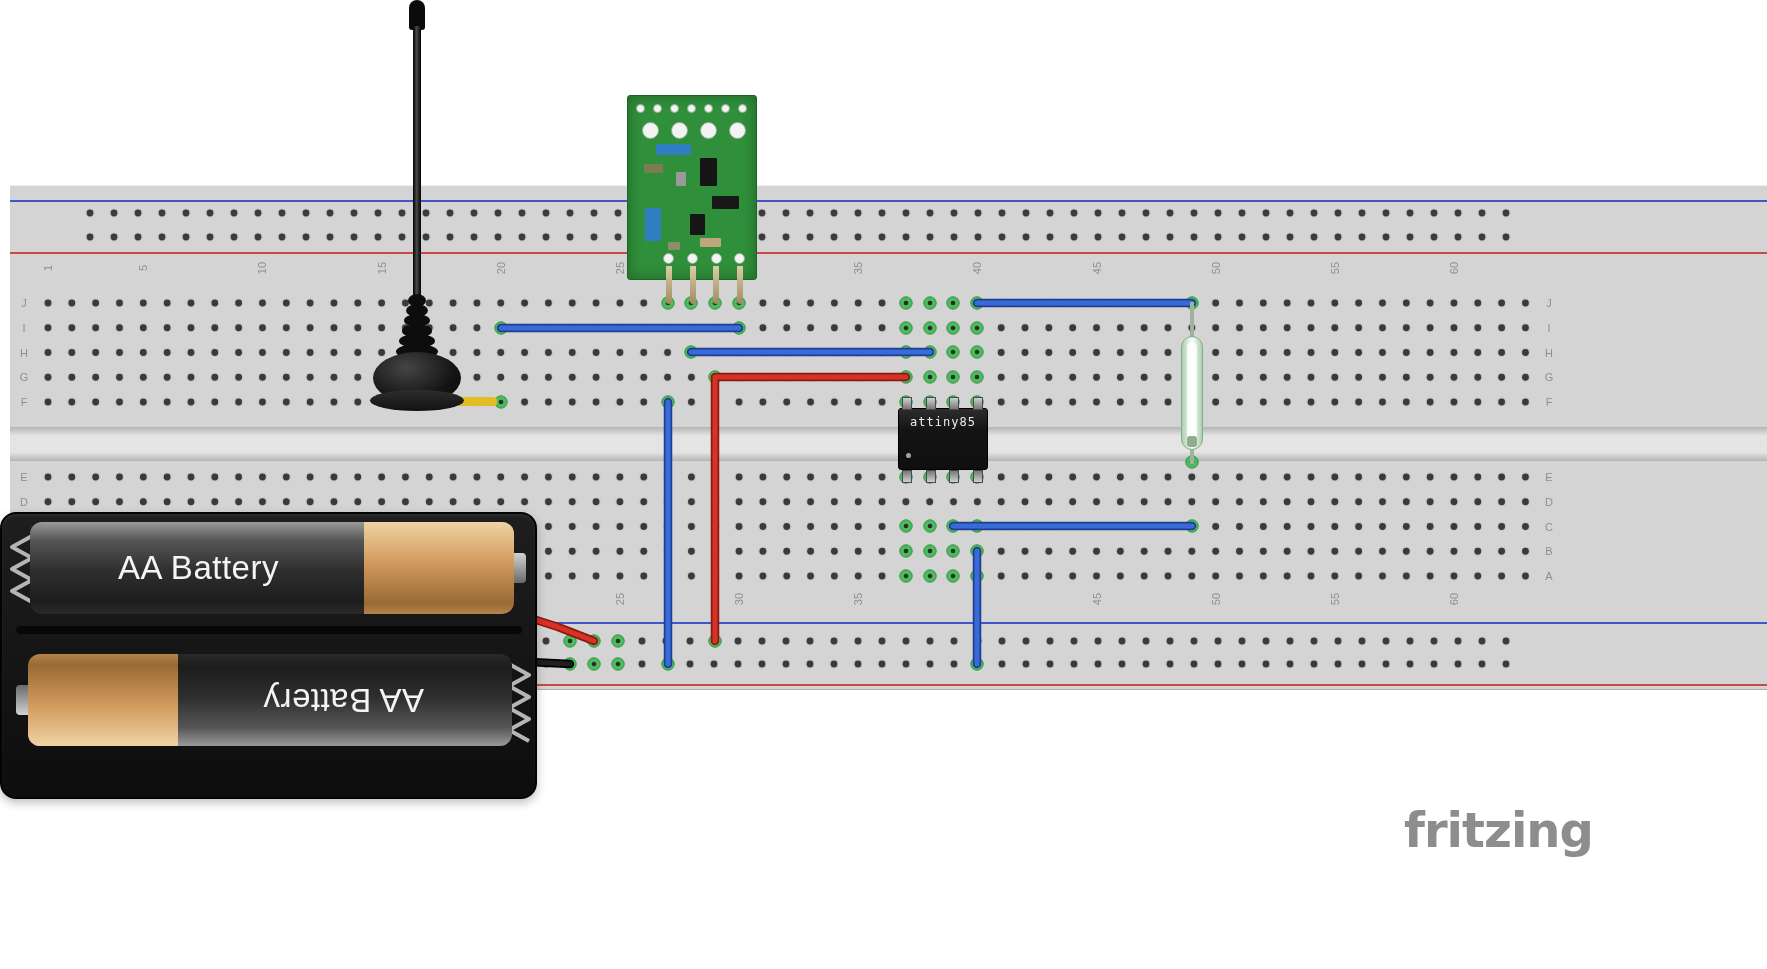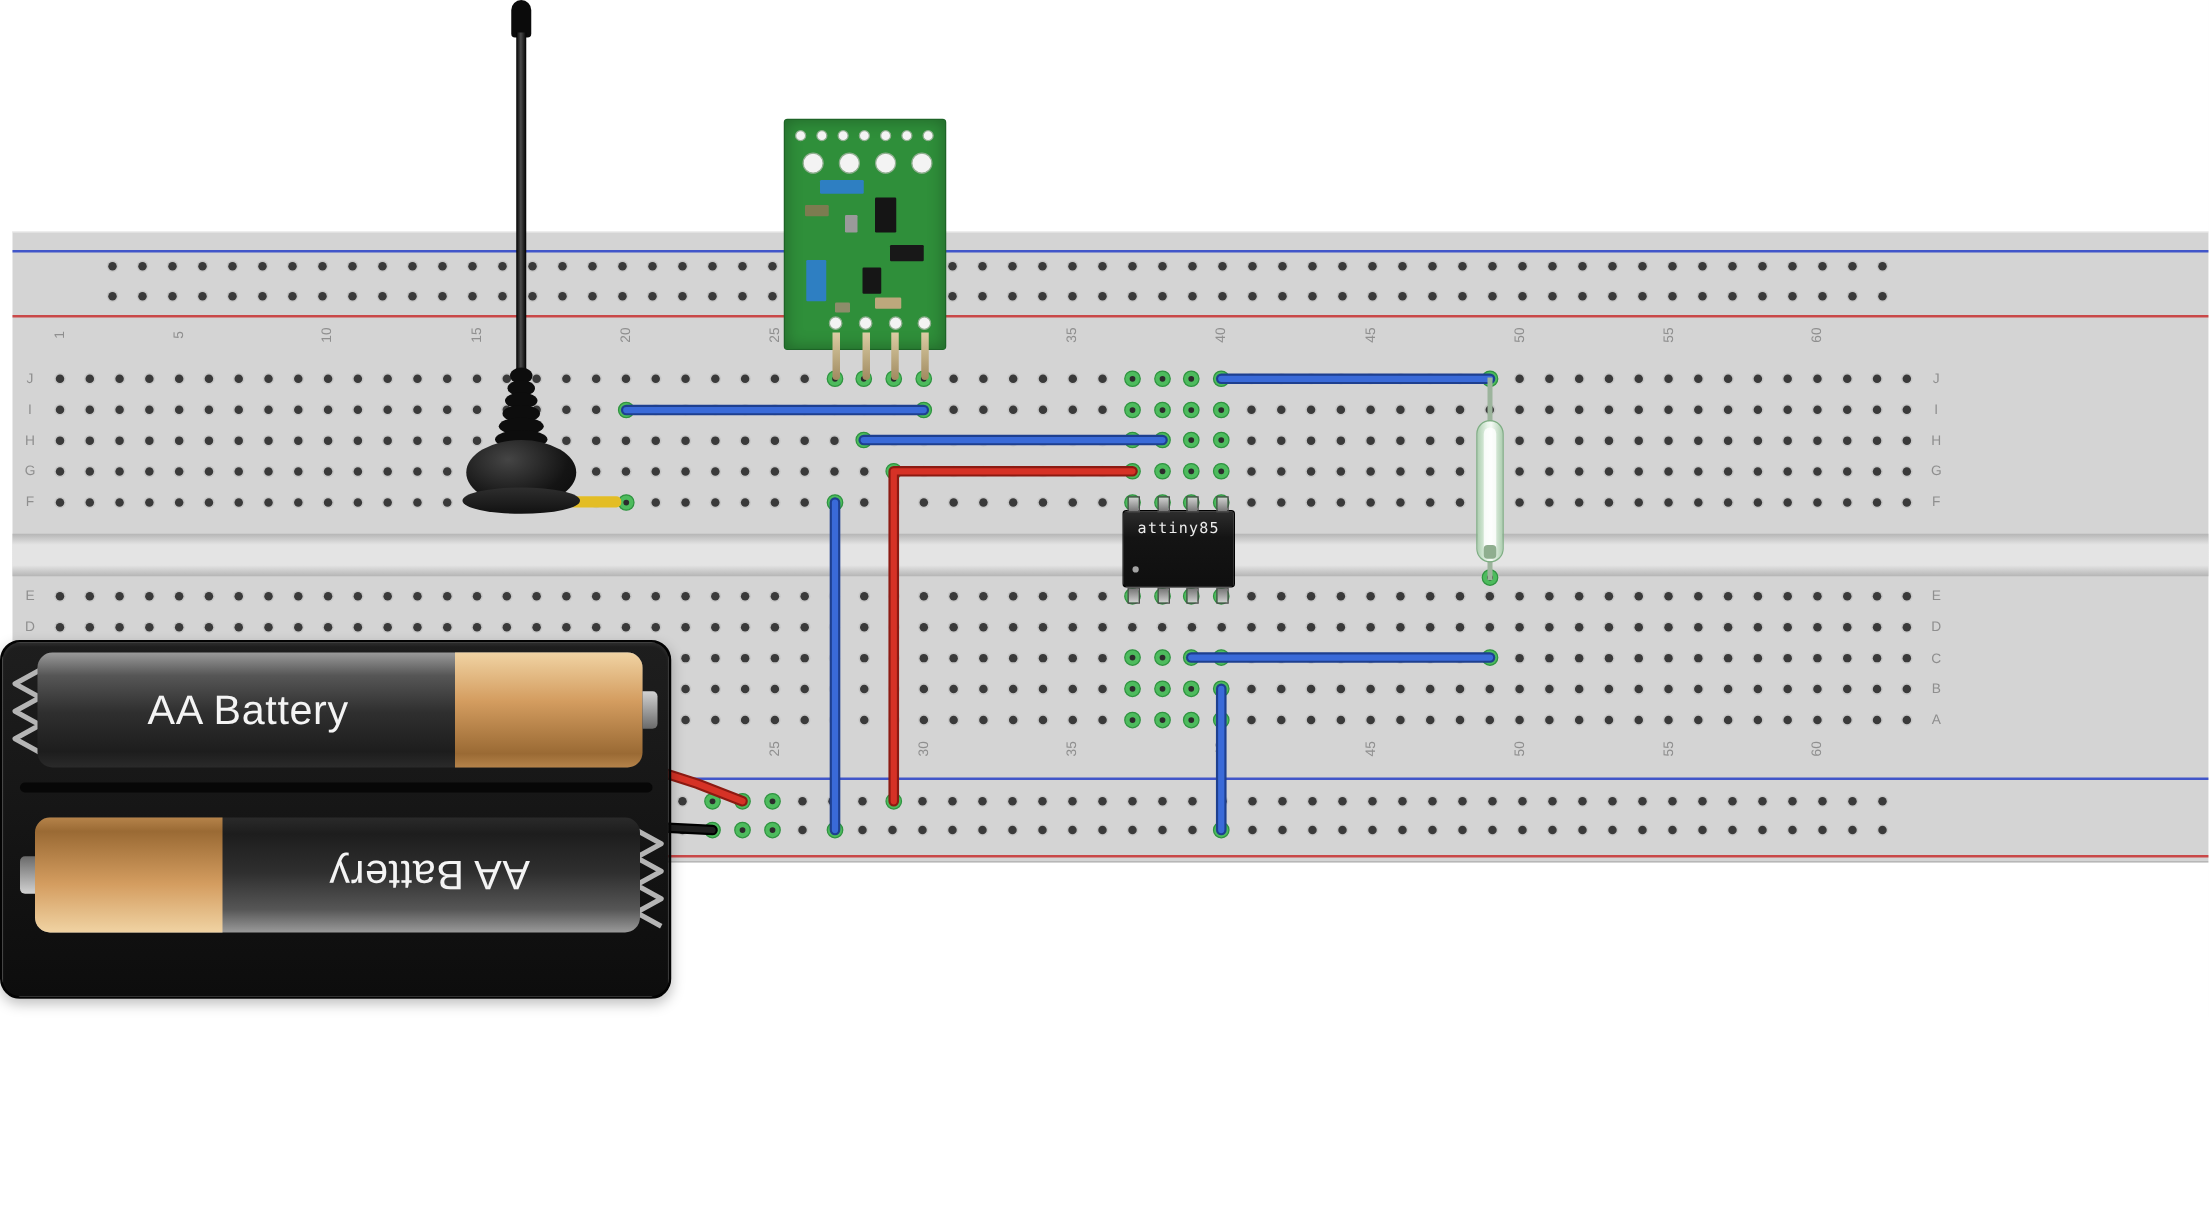--- a/index.html
+++ b/index.html
@@ -2086,14 +2086,15 @@
     <div class="battery flipped" style="left:26px;top:140px">
       <div class="batt-body">
         <div class="batt-copper"></div>
         <div class="batt-nub"></div>
         <div class="batt-label">AA Battery</div>
       </div>
     </div>
     <div class="divider"></div>
   </div>
 
+  <div class="logo" style="left:1404px;top:802px">fritzing</div>
 
 </div>
 
 </body></html>

